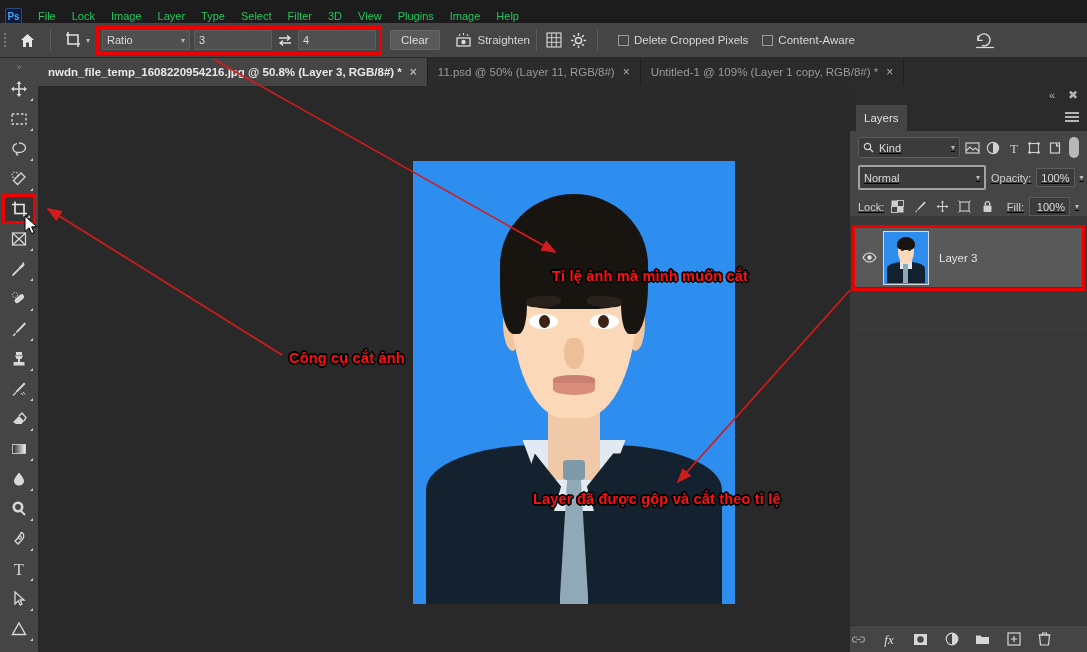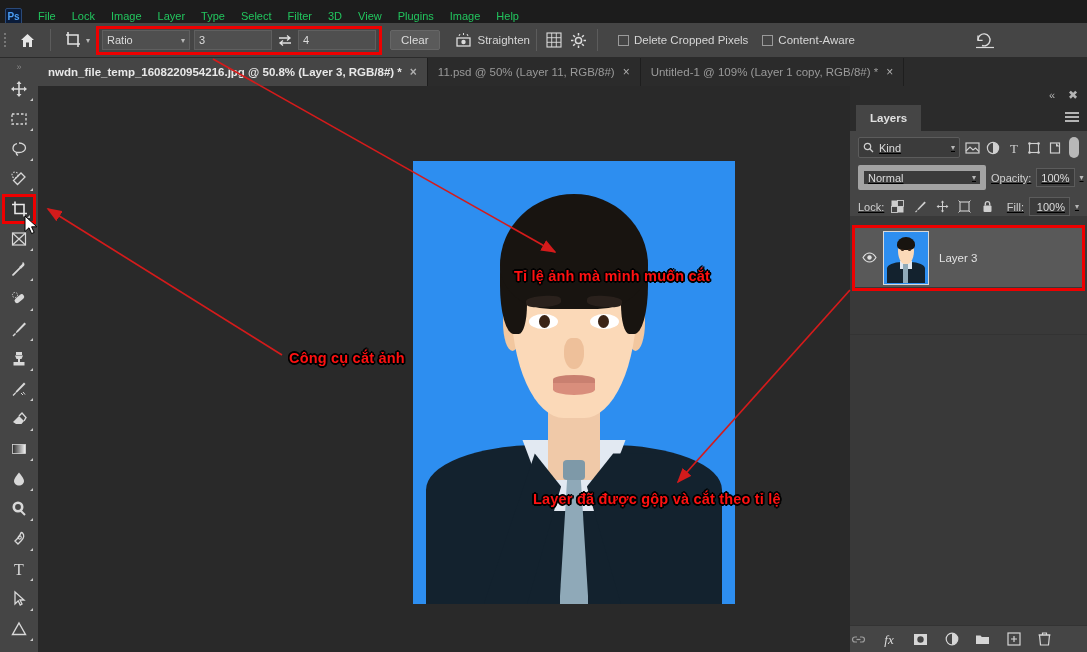--- a/index.html
+++ b/index.html
@@ -160,36 +160,36 @@
   
   .rightpanel {
     position: absolute; top: 86px; left: 850px; width: 237px; height: 566px;
     background: #393939;
   }
   .rp-topstrip { height: 19px; background: #2b2b2b; position: relative; }
   .rp-collapse { position: absolute; right: 32px; top: 3px; color: #b4b4b4; font-size: 11px; }
   .rp-close { position: absolute; right: 9px; top: 2px; color: #b4b4b4; font-size: 12px; }
   .rp-tabrow { height: 26px; background: #2b2b2b; display: flex; align-items: stretch; position: relative; }
   .rp-tab {
-    background: #454545; color: #e0e0e0; font-size: 11.5px; font-weight: bold;
-    display: flex; align-items: center; padding: 0 14px; margin-left: 6px;
+    background: #454545; color: #e0e0e0; font-size: 11.5px; font-weight: normal;
+    display: flex; align-items: center; padding: 0 8px; margin-left: 6px;
   }
   .rp-burger { position: absolute; right: 8px; top: 7px; display:flex; flex-direction:column; gap:2px; }
   .rp-burger i { display:block; width: 14px; height: 2px; background: #b4b4b4; }
   .rp-body { background: #454545; padding: 6px 8px 0 8px; text-decoration: underline; }
   .row { display: flex; align-items: center; gap: 5px; margin-bottom: 7px; }
   .kind-select {
     flex: 0 0 102px; height: 21px; background: #3b3b3b; border: 1px solid #5c5c5c;
     color: #dcdcdc; font-size: 11px; display: flex; align-items: center; gap: 5px;
     padding: 0 4px; border-radius: 2px; justify-content: space-between;
   }
   .filter-ico { width: 21px; height: 21px; display:flex; align-items:center; justify-content:center; }
   .toggle-pill { width: 13px; height: 21px; background: #b8b8b8; border-radius: 7px; margin-left:2px; }
   .blend-select {
-    flex: 0 0 128px; height: 25px; background: #3b3b3b; border: 6px solid #a3a3a3;
+    flex: 0 0 128px; height: 25px; background: #3b3b3b; border: 2px solid #a3a3a3;
     color: #dcdcdc; font-size: 11px; display: flex; align-items: center;
     justify-content: space-between; padding: 0 4px; border-radius: 2px;
   }
   .lbl { color: #cfcfcf; font-size: 11px; }
   .val-box {
     height: 19px; background: #3b3b3b; border: 1px solid #5c5c5c; color: #dcdcdc;
     font-size: 11px; display: flex; align-items: center; padding: 0 4px; width: 44px;
     justify-content: flex-end;
   }
   .chev { color: #b8b8b8; font-size: 8px; }
@@ -711,17 +711,17 @@
     <defs>
       <marker id="ah" markerWidth="9" markerHeight="7" refX="8" refY="3.5" orient="auto">
         <polygon points="0 0, 9 3.5, 0 7" fill="#d41b1b"></polygon>
       </marker>
     </defs>
     <line x1="213" y1="59" x2="555" y2="252" stroke="#d41b1b" stroke-width="1.7" marker-end="url(#ah)"></line>
     <line x1="282" y1="355" x2="48" y2="209" stroke="#d41b1b" stroke-width="1.7" marker-end="url(#ah)"></line>
     <line x1="850" y1="290" x2="678" y2="482" stroke="#d41b1b" stroke-width="1.7" marker-end="url(#ah)"></line>
   </svg>
 
-  <div class="anno" style="left:514px; top:268px;">Tỉ lệ ảnh mà mình muốn cắt</div>
+  <div class="anno" style="left:552px; top:268px;">Tỉ lệ ảnh mà mình muốn cắt</div>
   <div class="anno" style="left:289px; top:350px;">Công cụ cắt ảnh</div>
   <div class="anno" style="left:533px; top:491px;">Layer đã được gộp và cắt theo tỉ lệ</div>
 
 </div>
 
 </body></html>

